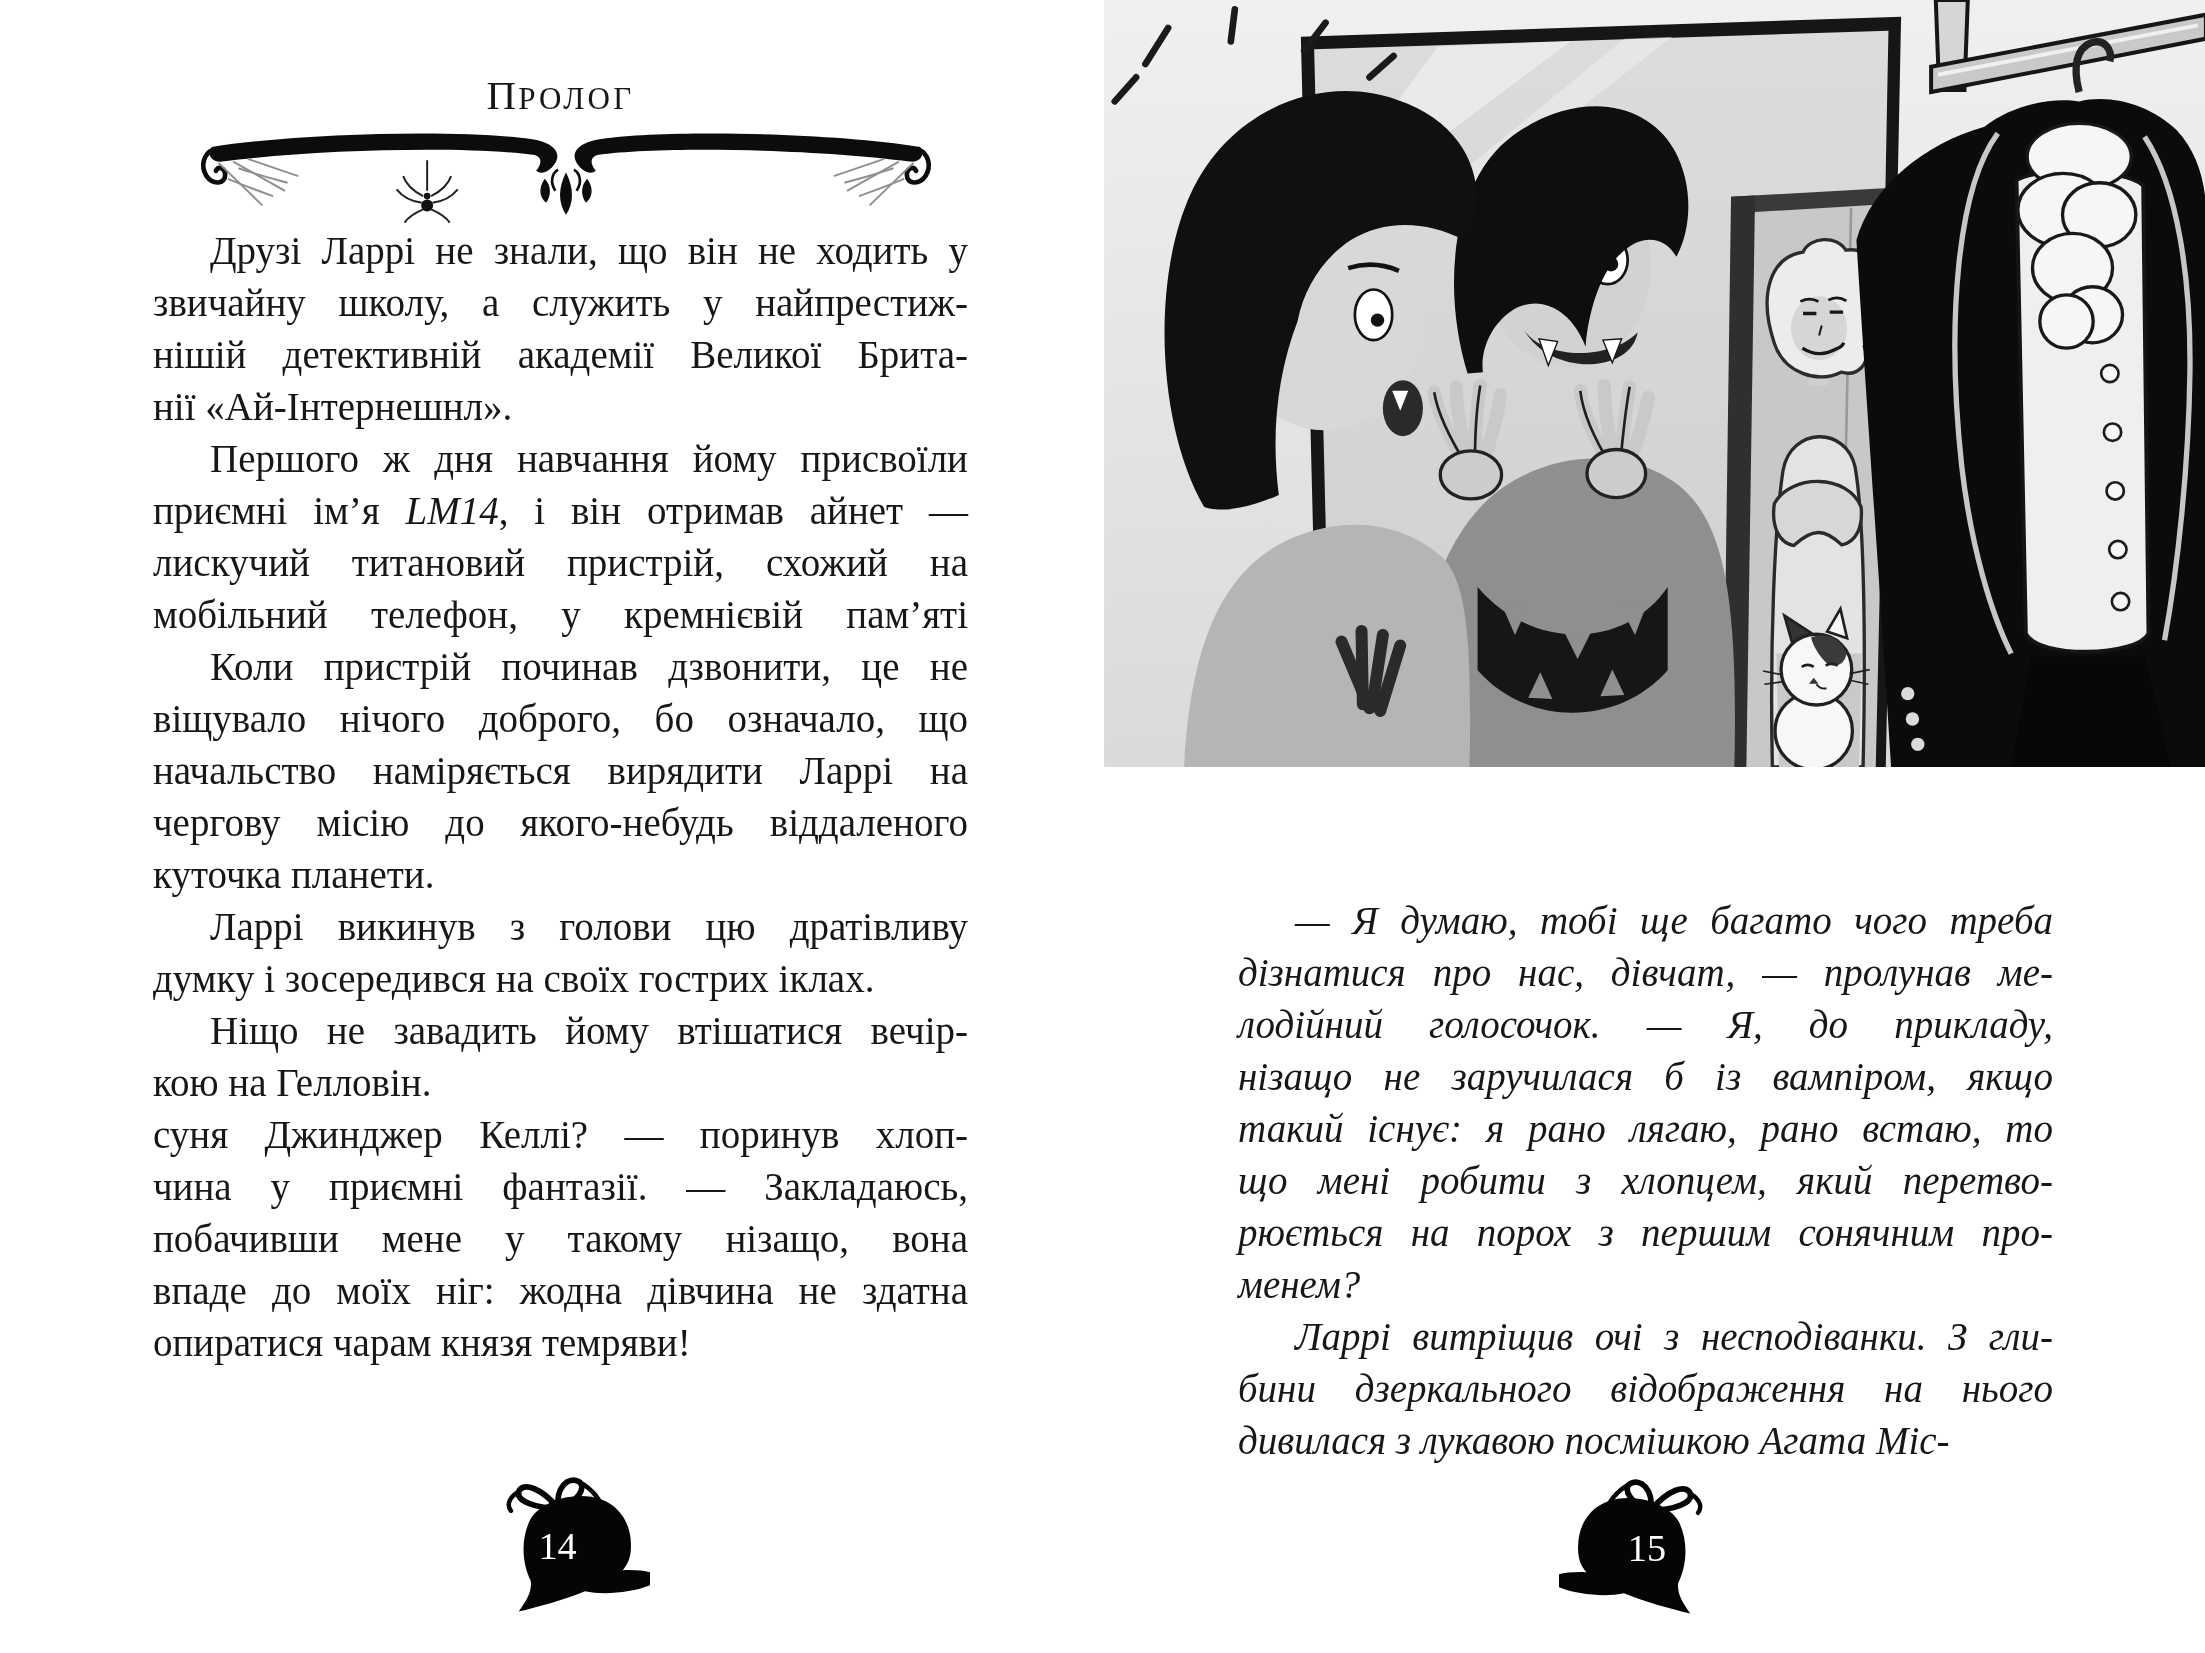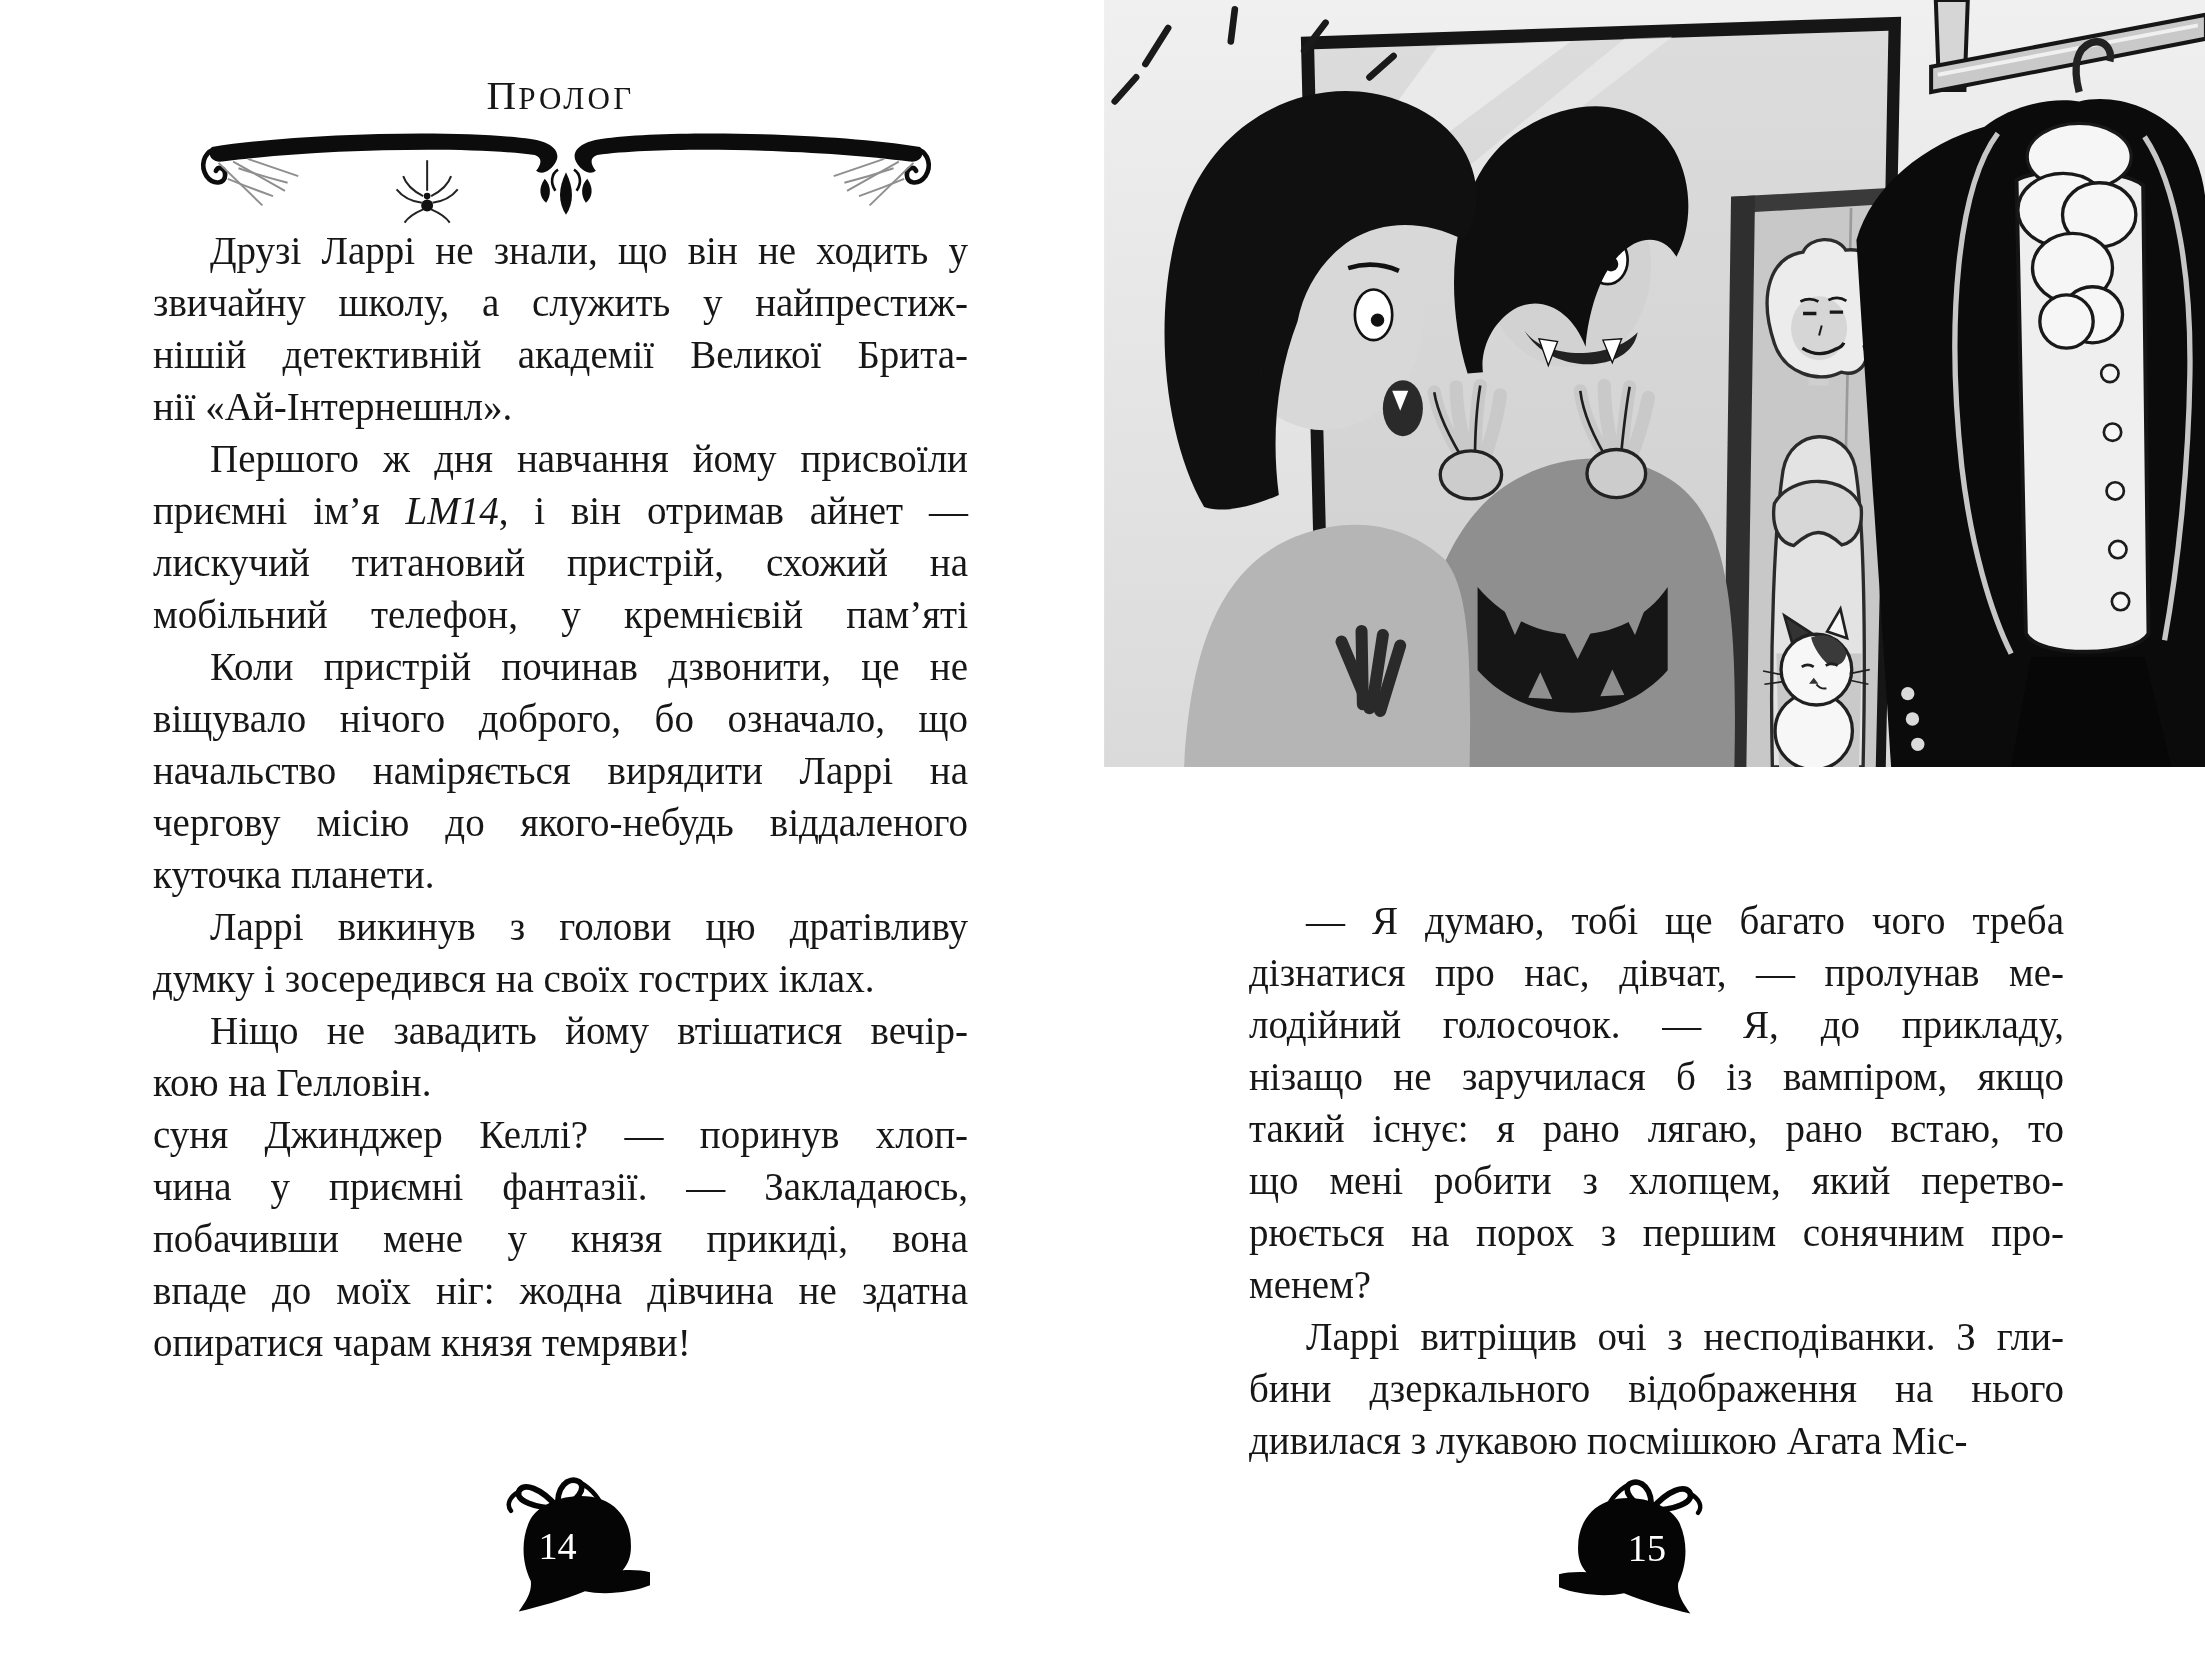--- a/index.html
+++ b/index.html
@@ -16,21 +16,21 @@
   
   .chapter-head{position:absolute;left:153px;top:71px;width:815px;text-align:center;white-space:nowrap;}
   .title-initial{font-size:41px;letter-spacing:2px;}
   .title-rest{font-size:31px;letter-spacing:3.3px;text-transform:uppercase;}
 
   .flourish{position:absolute;left:197px;top:127px;width:738px;height:97px;}
 
   
   .textcol{position:absolute;width:815px;}
   .text-left{left:153px;top:225px;}
-  .text-right{left:146px;top:895px;} 
+  .text-right{left:135px;top:895px;font-style:italic;} 
   p{margin:0;}
   .ln{
     display:block;font-size:39px;line-height:52px;
     text-align:justify;text-align-last:justify;text-justify:inter-word;
     white-space:normal;
   }
   .lt{text-align-last:left;}
   .ft{text-indent:57px;}
   .ln i{font-style:italic;font-family:Liberation Serif, serif;}
 
@@ -112,21 +112,21 @@
       <span class="ln ft">Ларрі викинув з голови цю дратівливу</span>
       <span class="ln lt">думку і зосередився на своїх гострих іклах.</span>
     </p>
     <p>
       <span class="ln ft">Ніщо не завадить йому втішатися вечір-</span>
       <span class="ln lt">кою на Гелловін.</span>
     </p>
     <p>
       <span class="ln">суня Джинджер Келлі? — поринув хлоп-</span>
       <span class="ln">чина у приємні фантазії. — Закладаюсь,</span>
-      <span class="ln">побачивши мене у князя прикиді, вона</span>
+      <span class="ln">побачивши мене у такому нізащо, вона</span>
       <span class="ln">впаде до моїх ніг: жодна дівчина не здатна</span>
       <span class="ln lt">опиратися чарам князя темряви!</span>
     </p>
   </div>
 
   <svg class="hatwrap hat-left" viewBox="0 0 240 216">
     <g id="hatshape" fill="#050505">
       <path d="M52,70 C70,38 126,24 164,38 C194,49 210,78 210,108 C211,126 206,140 197,149
                C235,147 266,156 250,168 C222,184 168,189 138,182
                C104,196 66,206 34,214 C47,196 55,182 53,166 C38,136 38,98 52,70 Z"></path>

